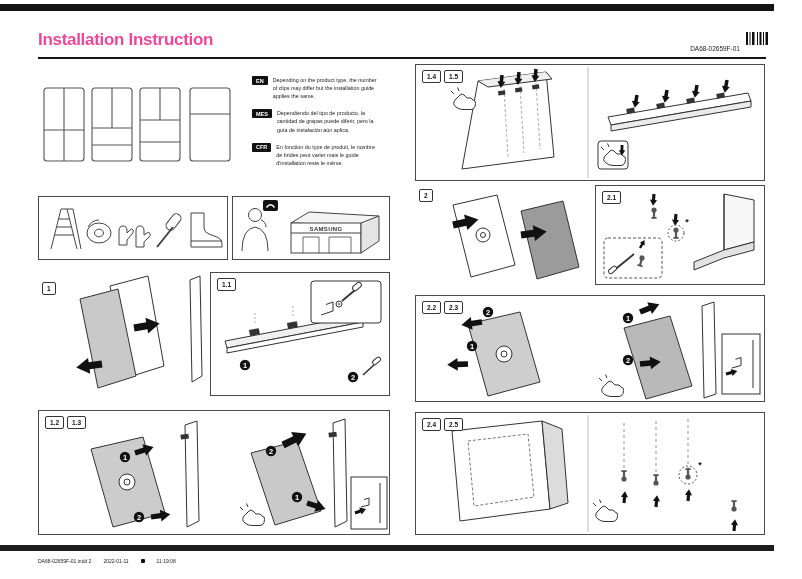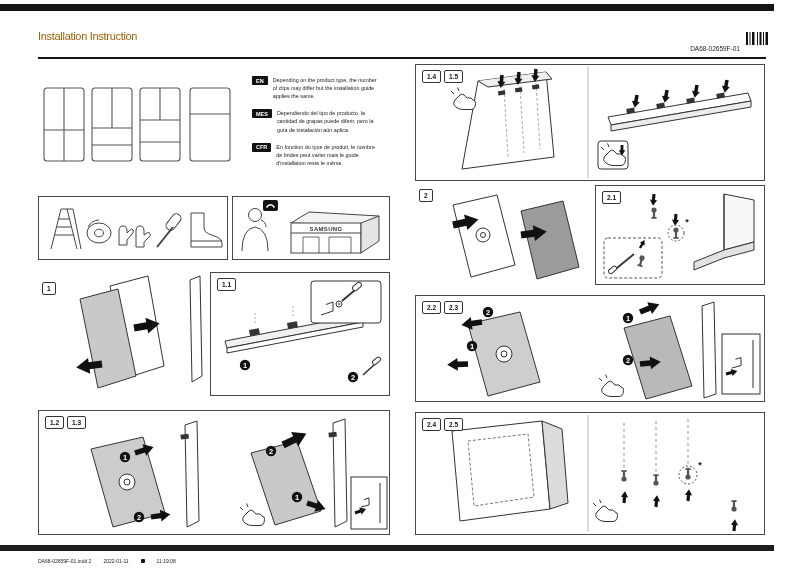--- a/index.html
+++ b/index.html
@@ -1,21 +1,21 @@
 <!DOCTYPE html>
 <html><head>
 <meta charset="utf-8">
 <style>
   * { margin:0; padding:0; box-sizing:border-box; }
   body { background:#fff; font-family:"Liberation Sans", sans-serif; }
   .page { position:relative; width:802px; height:579px; background:#ffffff; overflow:hidden; }
   .abs { position:absolute; }
   .top-bar { left:0; top:4px; width:774px; height:7px; background:#141414; }
   .bottom-bar { left:0; top:545px; width:774px; height:6px; background:#1d1d1d; }
-  .title { left:38px; top:30px; font-size:11px; font-weight:normal; color:#a16207; letter-spacing:-0.3px; }
+  .title { left:38px; top:30px; font-size:17px; font-weight:bold; color:#ec4899; letter-spacing:-0.3px; }
   .title-rule { left:38px; top:57px; width:728px; height:2px; background:#151515; }
   .doc-number { left:600px; top:45px; width:140px; text-align:right; font-size:6.5px; color:#222; }
   .footer { left:38px; top:558px; display:flex; gap:12px; align-items:center; font-size:5px; color:#222; }
   .clock-dot { display:inline-block; width:4px; height:4px; background:#111; border-radius:1px; }
   .panel { position:absolute; border:1px solid #4a4a4a; background:#fff; }
   .labels { position:absolute; top:5px; left:6px; display:flex; gap:3px; z-index:2; }
   .step-label { display:inline-block; border:1px solid #333; border-radius:2px; padding:0.5px 4px;
                 font-size:6.5px; font-weight:bold; color:#111; background:#fff; line-height:1.6; }
   .notes { display:flex; flex-direction:column; }
   .note { display:flex; align-items:flex-start; gap:5px; margin-bottom:9px; }

